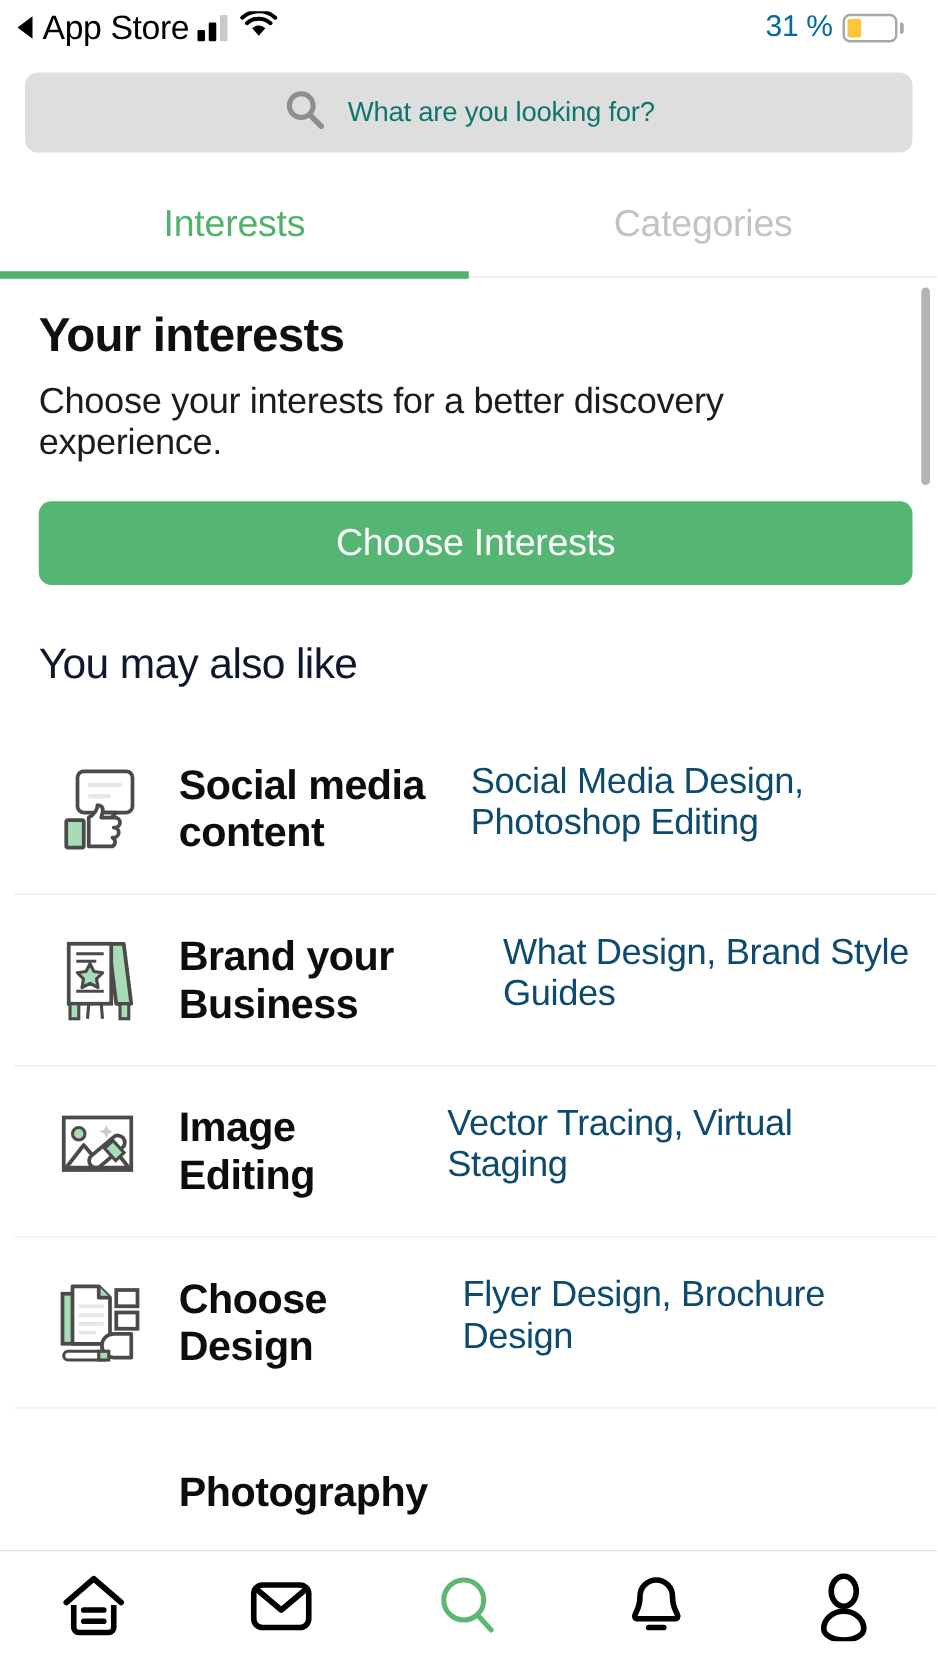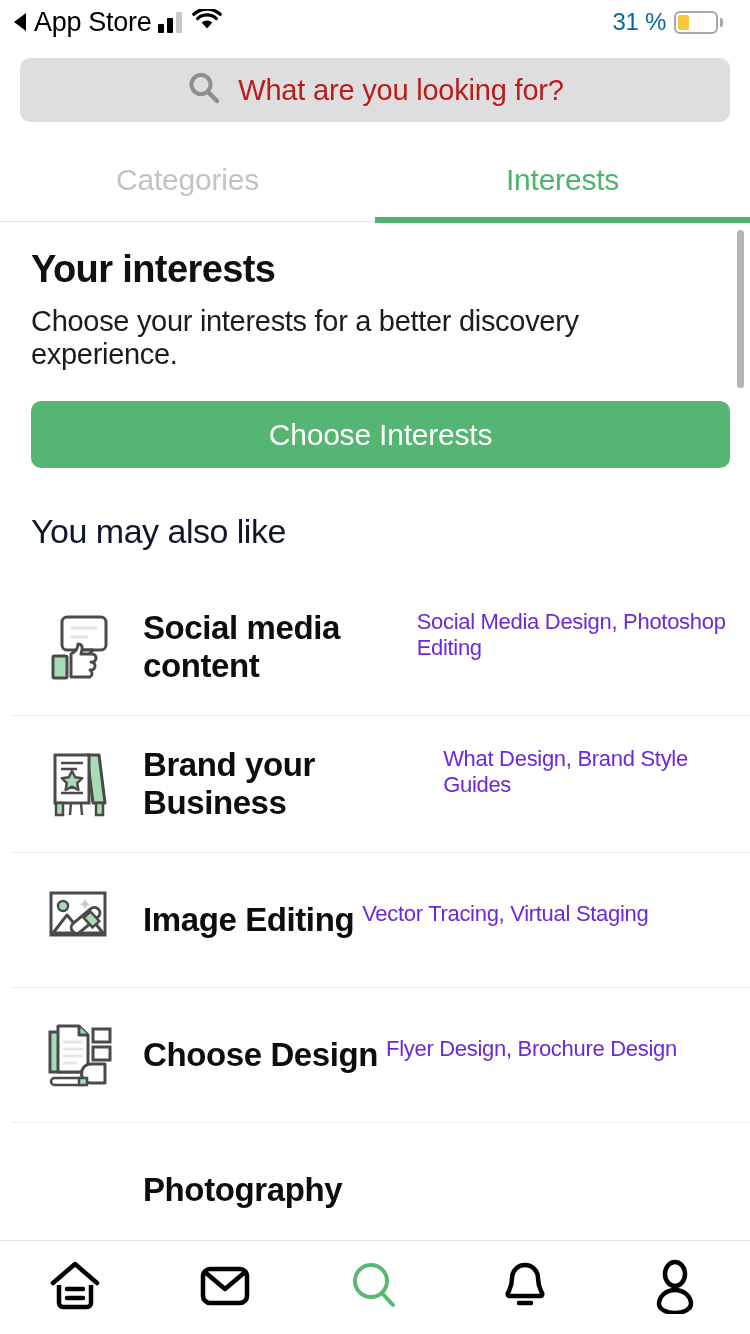--- a/index.html
+++ b/index.html
@@ -44,21 +44,21 @@
     position: absolute; right: -5px; top: 7px; width: 3px; height: 9px;
     background: #a8a8a8; border-radius: 0 2px 2px 0;
   }
 
   
   .searchwrap { padding: 14px 20px 16px 20px; }
   .searchbar {
     height: 64px; background: #dedede; border-radius: 10px;
     display: flex; align-items: center; justify-content: center; gap: 16px;
   }
-  .search-ph { font-size: 29px; color: #b91c1c; letter-spacing: -.2px; }
+  .search-ph { font-size: 22px; color: #0f766e; letter-spacing: -.2px; }
 
   
   .tabs { display: flex; height: 84px; border-bottom: 1.5px solid #e3e3e3; position: relative; }
   .tab {
     flex: 1; display: flex; align-items: center; justify-content: center;
     font-size: 30px; color: #c3c3c3; letter-spacing: -.2px; position: relative;
   }
   .tab.active { color: #4fb36d; }
   .tab.active::after {
     content: ""; position: absolute; left: 0; right: 0; bottom: -1.5px;
@@ -88,21 +88,21 @@
   
   .list { margin-top: 18px; }
   .row {
     display: flex; align-items: center; gap: 26px;
     padding: 30px 20px 30px 32px; border-top: 1.5px solid #ededed;
   }
   .row:first-child { border-top: none; }
   .row-ico { width: 74px; height: 74px; flex: 0 0 74px; }
   .row-txt { display: flex; flex-direction: row; gap: 8px; }
   .row-title { font-size: 33px; font-weight: bold; color: #0d0d0d; letter-spacing: -.4px; }
-  .row-sub { font-size: 22px; color: #6d28d9; letter-spacing: -.3px; }
+  .row-sub { font-size: 29px; color: #0c4a6e; letter-spacing: -.3px; }
 
   
   .tabbar {
     position: absolute; left: 0; right: 0; bottom: 0; height: 94px;
     background: #fff; border-top: 1.5px solid #e0e0e0;
     display: flex; align-items: center;
   }
   .tabbar-item {
     flex: 1; display: flex; align-items: center; justify-content: center;
     height: 100%; cursor: pointer;
@@ -146,25 +146,25 @@
         <svg width="36" height="36" viewBox="0 0 36 36">
           <circle cx="15" cy="14.5" r="9.5" stroke="#8e8e8e" stroke-width="4" fill="none"></circle>
           <line x1="22" y1="22" x2="31" y2="31" stroke="#8e8e8e" stroke-width="4.5" stroke-linecap="round"></line>
         </svg>
       </span>
       <span class="search-ph">What are you looking for?</span>
     </div>
   </div>
 
   <div class="tabs">
+    <div class="tab active">
+      <span>Interests</span>
+    </div>
     <div class="tab">
       <span>Categories</span>
-    </div>
-    <div class="tab active">
-      <span>Interests</span>
     </div>
   </div>
 
   <div class="scroll">
     <div class="scrollbar"></div>
 
     <div class="section-pad">
       <div class="h1">Your interests</div>
       <div class="sub">Choose your interests for a better discovery experience.</div>
       <button class="cta">Choose Interests</button>

